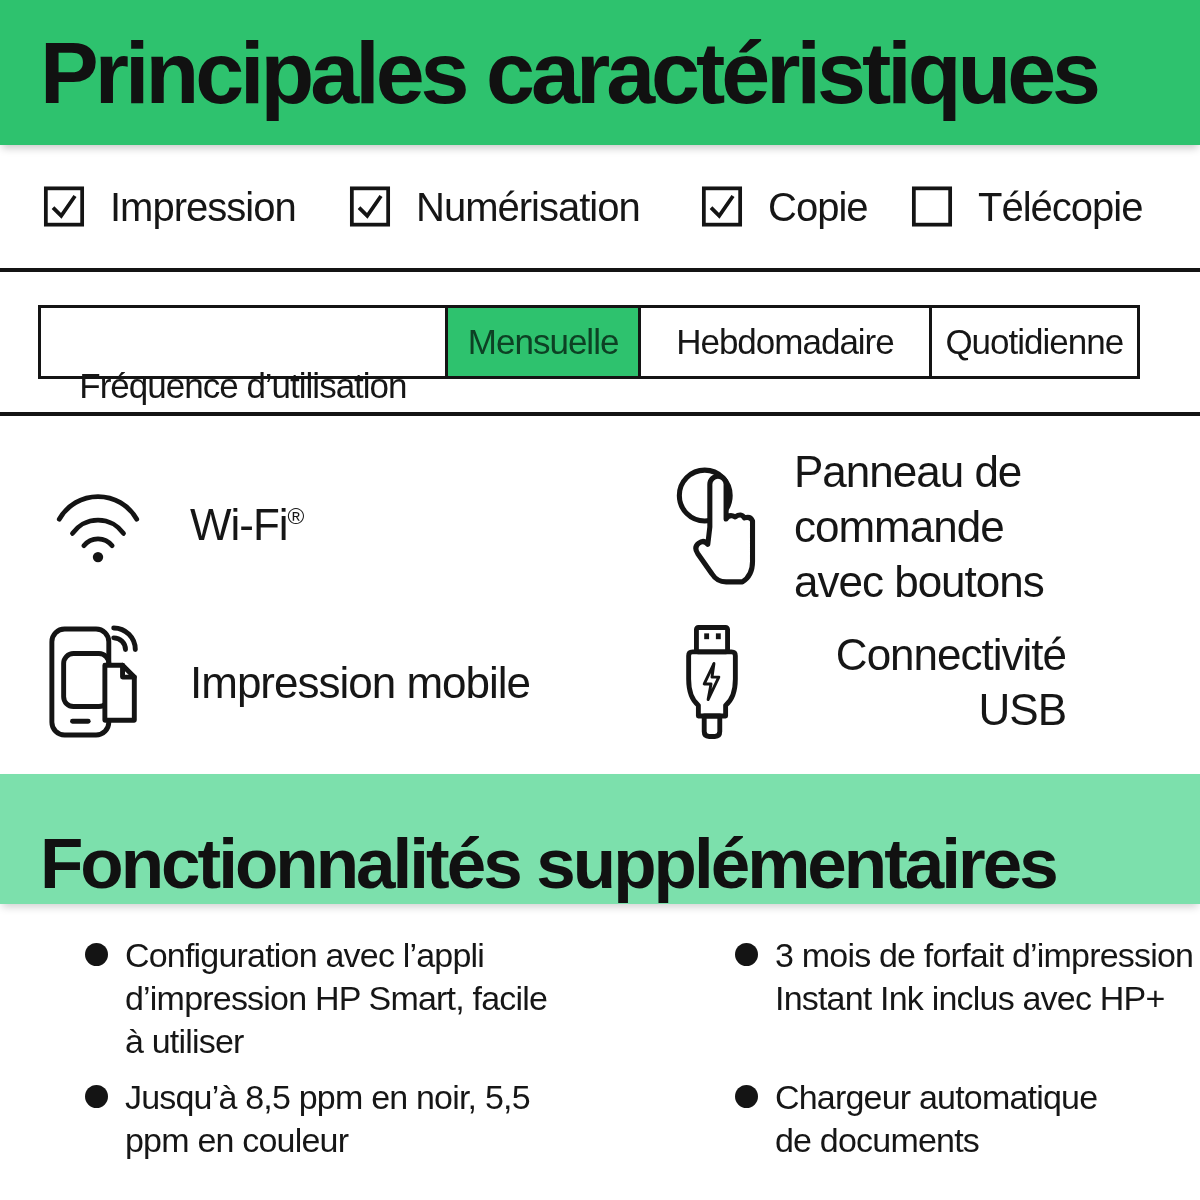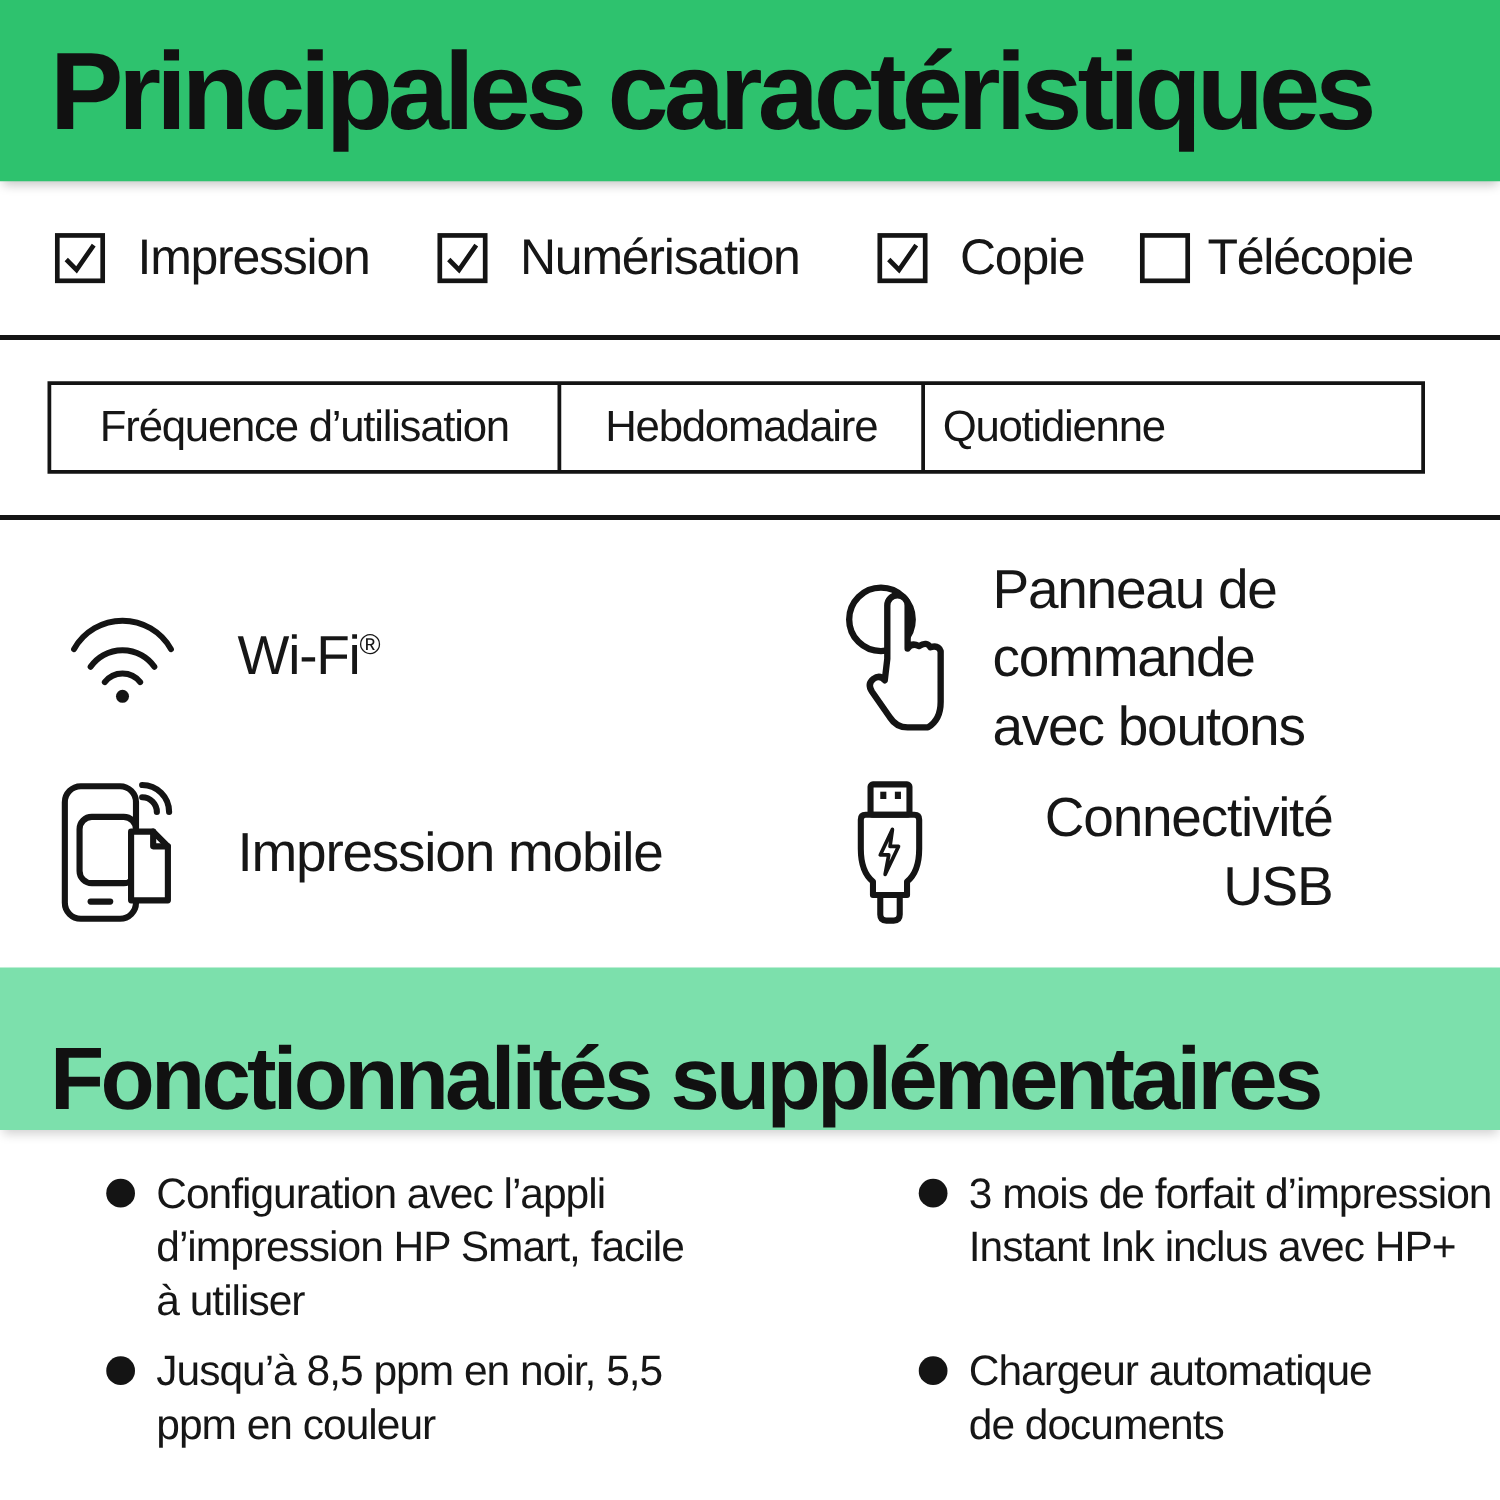--- a/index.html
+++ b/index.html
@@ -35,37 +35,37 @@
     border-bottom:4px solid #141414;
   }
   .capability {
     position:absolute; top:50%; transform:translateY(-50%);
     display:flex; align-items:center; gap:24px;
   }
   .capability .box { width:44px; height:44px; display:block; }
   .capability .label { font-size:40px; letter-spacing:-1px; white-space:nowrap; }
   .capability .check-mark { display:none; }
   .capability.is-checked .check-mark { display:block; }
-  .cap-0{ left:42px; } .cap-1{ left:348px; } .cap-2{ left:700px;text-align:right; } .cap-3{ left:910px;gap:12px; }
+  .cap-0{ left:42px; } .cap-1{ left:348px; } .cap-2{ left:700px;text-align:right; } .cap-3{ left:910px; }
 
   
   .freq-section {
     height:144px; border-bottom:4px solid #141414;
     display:flex; align-items:center;
   }
   .freq-table {
     margin-left:38px; width:1102px; height:74px;
     border:3px solid #141414; display:flex; background:#fff;
   }
   .freq-cell {
     display:flex; align-items:center; justify-content:center;
     font-size:35px; letter-spacing:-1px; white-space:nowrap;
     border-left:3px solid #141414; height:100%;
   }
-  .freq-cell:first-child { border-left:none; }
+  .freq-cell:first-child { border-left:none;margin-top:44px; }
   .fc-0{ width:405px; } .fc-1{ width:194px; } .fc-2{ width:291px; } .fc-3{ width:209px; }
   .freq-cell.is-selected { background:var(--primary-green); color:var(--selected-ink); }
 
   
   .features { position:relative; height:358px; }
   .feature { position:absolute; display:flex; align-items:center; }
   .icon-box { width:124px; display:flex; align-items:center; justify-content:center; flex:0 0 124px; }
   .feature .flabel { font-size:44px; letter-spacing:-1px; line-height:1.25; }
   .feature .flabel sup { font-size:52%; vertical-align:super; }
   .feat-wifi  { left:36px;  top:50px;  height:116px; }
@@ -146,20 +146,21 @@
         <rect x="3.5" y="3.5" width="33" height="33" fill="#fff" stroke="#141414" stroke-width="3.4"></rect>
         <polyline class="check-mark" points="10,21 17.5,28.5 30,10.5" fill="none" stroke="#141414" stroke-width="3.4"></polyline>
       </svg>
       <span class="label">Télécopie</span>
     </div>
   </div>
 
   <div class="freq-section">
     <div class="freq-table">
       <div class="freq-cell fc-0">Fréquence d’utilisation</div>
+      <div class="freq-cell fc-1 is-selected">Mensuelle</div>
       <div class="freq-cell fc-2">Hebdomadaire</div>
       <div class="freq-cell fc-3">Quotidienne</div>
     </div>
   </div>
 
   <div class="features">
 
     <div class="feature feat-wifi">
       <div class="icon-box">
         <svg class="fsvg" width="104" height="88" viewBox="0 0 110 90">

